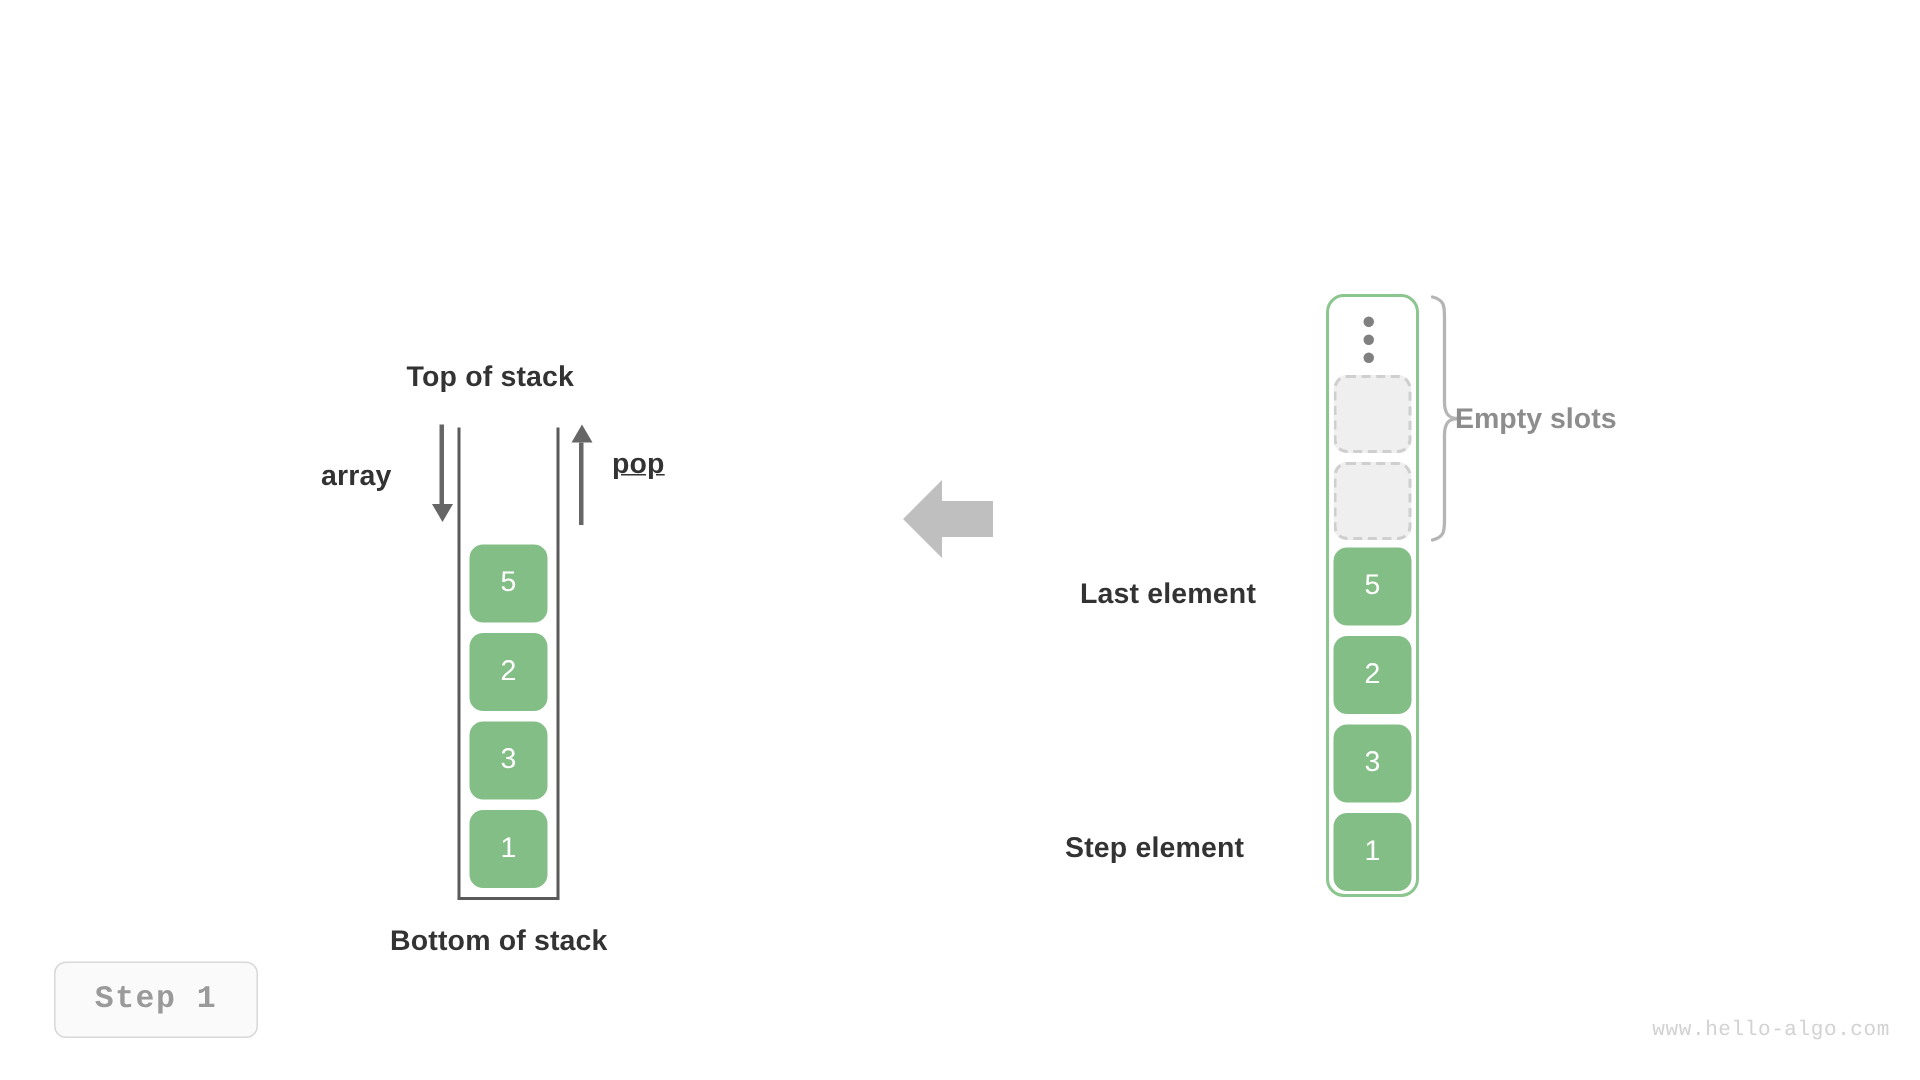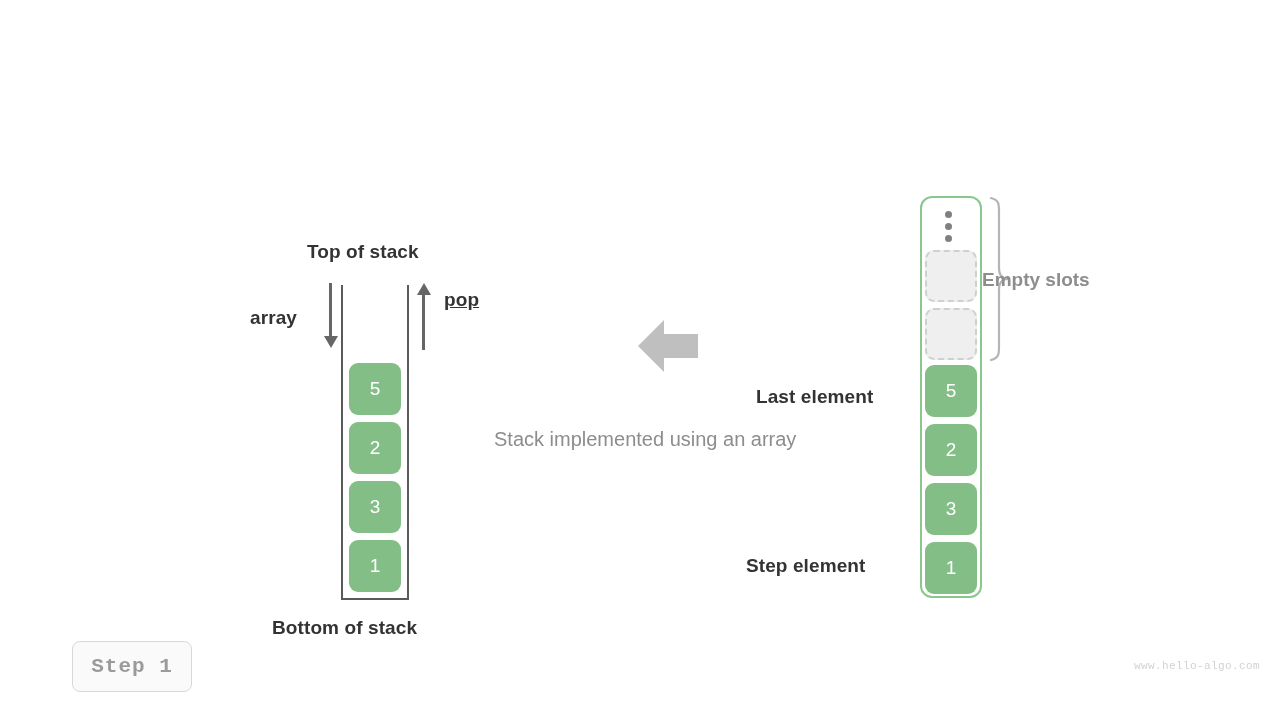--- a/index.html
+++ b/index.html
@@ -12,21 +12,20 @@
     height: 720px;
     position: relative;
     overflow: hidden;
     font-family: "Liberation Sans", sans-serif;
     -webkit-font-smoothing: antialiased;
   }
 
   .canvas {
     position: absolute;
     inset: 0;
-    margin-left: 36px;
   }
 
   
   .abs { position: absolute; }
 
   
   .label-bold {
     font-family: "Liberation Sans", sans-serif;
     font-weight: bold;
     font-size: 19px;
@@ -144,59 +143,59 @@
     height: 7px;
     border-radius: 50%;
     background: #808080;
     margin-bottom: 5px;
   }
 
   
   #step-badge {
     left: 36px;
     top: 641px;
-    width: 120px;
+    width: 136px;
     height: 51px;
     border: 1px solid #d8d8d8;
     border-radius: 8px;
     background: #fafafa;
     display: flex;
     align-items: center;
     justify-content: center;
     box-sizing: border-box;
   }
   #step-badge span {
     font-family: "Liberation Mono", monospace;
     font-size: 21px;
     font-weight: bold;
     color: #9a9a9a;
     letter-spacing: 1px;
   }
 
   
   #watermark {
     right: 20px;
-    top: 660px;
+    top: 679px;
     font-family: "Liberation Mono", monospace;
-    font-size: 11px;
+    font-size: 14px;
     color: #d2d2d2;
     letter-spacing: 0.4px;
     white-space: nowrap;
   }
 </style>
 </head>
 <body>
 
 <div class="canvas">
 
   <div class="abs label-bold" style="left:271px; top:241px;">Top of stack</div>
 
   <div class="abs label-bold" style="left:214px; top:307px;">array</div>
 
-  <div class="abs label-bold" style="left:408px; top:289px;text-decoration:underline;">pop</div>
+  <div class="abs label-bold" style="left:408px; top:299px;text-decoration:underline;">pop</div>
 
   <div class="abs" style="left:288px; top:283px; width:14px; height:67px;">
     <div class="arrow-line" style="left:5px; top:0; height:55px;"></div>
     <div class="arrow-head down" style="left:0; top:53px;"></div>
   </div>
 
   <div class="abs" style="left:381px; top:283px; width:14px; height:67px;">
     <div class="arrow-head up" style="left:0; top:0;"></div>
     <div class="arrow-line" style="left:5px; top:12px; height:55px;"></div>
   </div>
@@ -205,27 +204,26 @@
     <div class="wall left"></div>
     <div class="wall right"></div>
     <div class="floor"></div>
 
     <div class="cell" style="left:8px; top:78px;">5</div>
     <div class="cell" style="left:8px; top:137px;">2</div>
     <div class="cell" style="left:8px; top:196px;">3</div>
     <div class="cell" style="left:8px; top:255px;">1</div>
   </div>
 
-  <div class="abs label-bold" style="left:236px; top:617px;">Bottom of stack</div>
+  <div class="abs label-bold" style="left:260px; top:617px;">Bottom of stack</div>
 
   <svg class="abs" id="transform-arrow" width="60" height="52" viewBox="0 0 60 52">
     <path d="M0 26 L26 0 L26 14 L60 14 L60 38 L26 38 L26 52 Z" fill="#bfbfbf"></path>
   </svg>
 
-  <div class="abs caption" style="left:458px; top:428px;">Stack implemented using an array</div>
 
   <div class="abs" id="array-container">
 
     <div class="slot-empty" style="left:3px; top:52px;"></div>
     <div class="slot-empty" style="left:3px; top:110px;"></div>
 
     <div class="cell" style="left:3px; top:167px;">5</div>
     <div class="cell" style="left:3px; top:226px;">2</div>
     <div class="cell" style="left:3px; top:285px;">3</div>
     <div class="cell" style="left:3px; top:344px;">1</div>
@@ -235,21 +233,21 @@
     <i></i>
       <i></i>
       <i></i>
   </div>
 
   <svg class="abs" style="left:952px; top:196px;" width="22" height="166" viewBox="0 0 22 166">
     <path d="M3 2 C11 4 11 8 11 16 L11 72 C11 80 14 83 20 83
              C14 83 11 86 11 94 L11 150 C11 158 11 162 3 164" fill="none" stroke="#b5b5b5" stroke-width="2.2" stroke-linecap="round" stroke-linejoin="round"></path>
   </svg>
 
-  <div class="abs label-muted" style="left:946px; top:269px;">Empty slots</div>
+  <div class="abs label-muted" style="left:970px; top:269px;">Empty slots</div>
 
   <div class="abs label-bold" style="left:720px; top:386px;">Last element</div>
 
   <div class="abs label-bold" style="left:710px; top:555px;">Step element</div>
 
   <div class="abs" id="step-badge">
     <span>Step 1</span>
   </div>
 
   <div class="abs" id="watermark">www.hello-algo.com</div>

